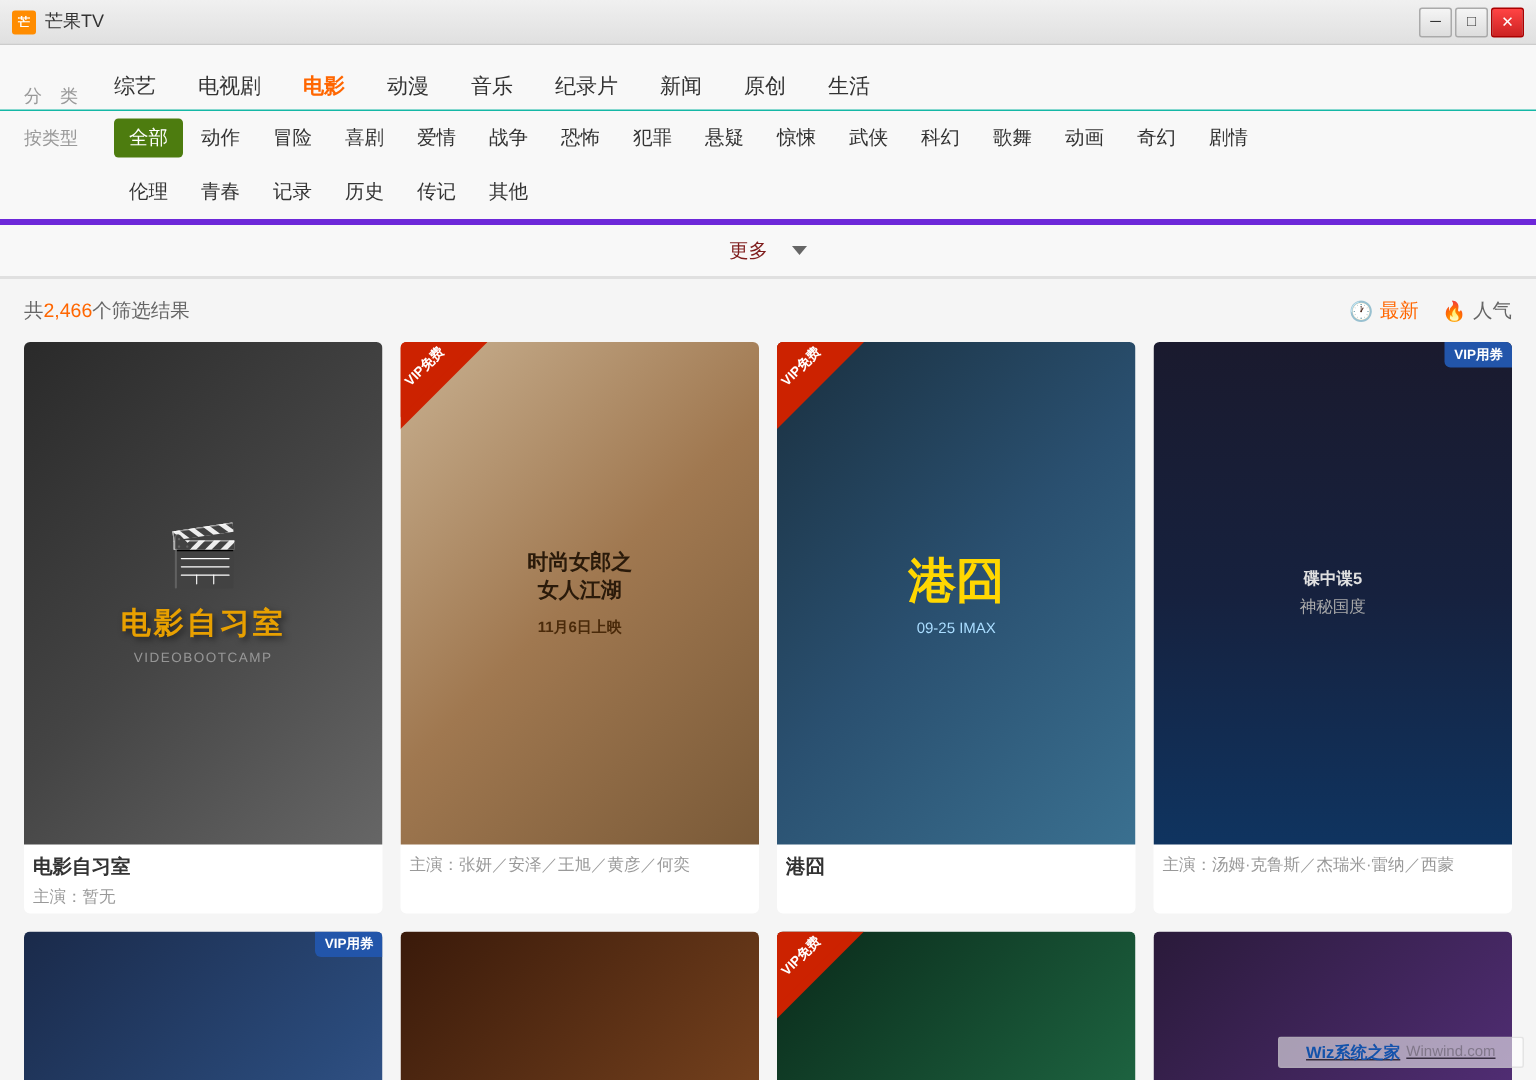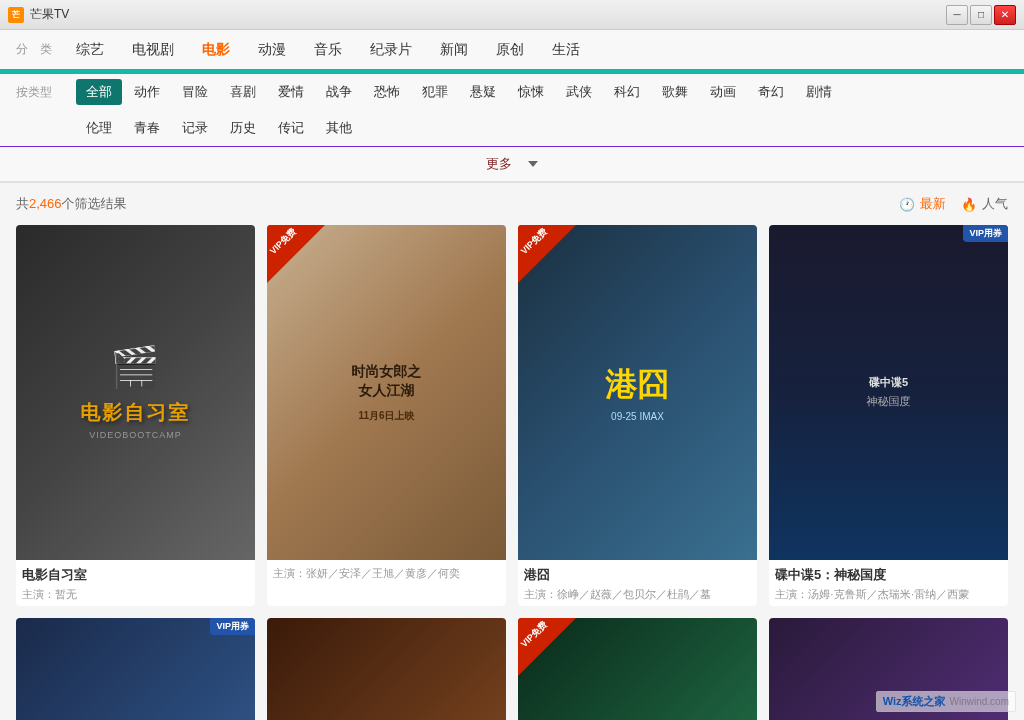--- a/index.html
+++ b/index.html
@@ -22,59 +22,59 @@
     .title-bar-controls { display: flex; gap: 2px; }
     .title-btn { width: 22px; height: 20px; border: 1px solid #aaa; background: linear-gradient(to bottom, #f5f5f5, #ddd); cursor: pointer; display: flex; align-items: center; justify-content: center; font-size: 10px; color: #333; border-radius: 2px; }
     .title-btn.close { background: linear-gradient(to bottom, #f44, #c22); color: white; border-color: #a00; }
     
     
     .main-container { background: white; height: 690px; display: flex; flex-direction: column; }
     
     
     .top-nav {
       background: #f8f8f8;
-      border-bottom: 5px solid #14b8a6;
+      border-bottom: 1px solid #14b8a6;
       padding: 0 16px;
       height: 44px;
       display: flex;
-      align-items: center;
+      align-items: flex-end;
       gap: 4px;
     }
     .nav-label { color: #999; font-size: 12px; margin-right: 8px; }
     .nav-item {
       padding: 6px 12px;
       cursor: pointer;
       color: #333;
       font-size: 14px;
       border-radius: 3px;
     }
     .nav-item.active { color: #ff6600; font-weight: bold; }
     
     
     .filter-bar {
       background: #f8f8f8;
-      border-bottom: 1px solid #6d28d9;
+      border-bottom: 4px solid #6d28d9;
       padding: 0 16px;
     }
     .filter-row {
       display: flex;
       align-items: center;
       height: 36px;
       gap: 2px;
     }
     .filter-label { color: #999; font-size: 12px; margin-right: 8px; min-width: 50px; }
     .filter-item {
       padding: 4px 10px;
       cursor: pointer;
       color: #333;
       font-size: 13px;
       border-radius: 3px;
     }
     .filter-item.active {
-      background: #0f766e;
+      background: #4d7c0f;
       color: white;
       border-radius: 3px;
     }
     
     
     .more-section {
       background: #f8f8f8;
       border-bottom: 2px solid #e0e0e0;
       display: flex;
       align-items: center;
@@ -288,34 +288,32 @@
             <div style="color:#ffd700; font-size:32px; font-weight:bold; text-align:center;">港囧</div>
             <div style="color:#aaddff; font-size:10px; margin-top:4px;">09-25 IMAX</div>
           </div>
           <div class="badge-vip-free">
             <div style="position:absolute; top:0; left:0; width:0; height:0; border-style:solid; border-width:52px 52px 0 0; border-color:#cc2200 transparent transparent transparent;"></div>
             <div style="position:absolute; top:10px; left:2px; color:white; font-size:9px; font-weight:bold; transform:rotate(-45deg); white-space:nowrap;">VIP免费</div>
           </div>
         </div>
         <div class="movie-info">
           <div class="movie-title">港囧</div>
-          <div class="movie-cast">主演：徐峥／赵薇／包贝尔／杜鹃／墓</div>
         </div>
       </div>
 
       <div class="movie-card">
         <div class="movie-poster" style="position:relative; padding-top:140%; background: linear-gradient(180deg, #1a1a2e, #16213e, #0f3460);">
           <div class="poster-content">
             <div style="color:#e0e0e0; font-size:11px; font-weight:bold; text-align:center;">碟中谍5</div>
             <div style="color:#aaaaaa; font-size:11px; text-align:center; margin-top:4px;">神秘国度</div>
           </div>
           <div style="position:absolute; top:0; right:0; background:#2255aa; color:white; font-size:9px; font-weight:bold; padding:2px 6px; border-radius:0 0 0 4px;">VIP用券</div>
         </div>
         <div class="movie-info">
-          <div class="movie-title">碟中谍5：神秘国度</div>
           <div class="movie-cast">主演：汤姆·克鲁斯／杰瑞米·雷纳／西蒙</div>
         </div>
       </div>
 
     </div>
 
     <div class="movie-grid" style="margin-top: 12px;">
 
       <div class="movie-card">
         <div class="movie-poster" style="position:relative; padding-top:140%; background: linear-gradient(135deg, #1a2a4a, #2a4a7a, #4a6aaa);">
@@ -357,17 +355,17 @@
         </div>
 
       </div>
 
     </div>
 
   </div>
 </div>
 
 <div class="watermark">
-  <div style="display:flex; align-items:center; gap:4px; background:rgba(255,255,255,0.8); padding:2px 6px; border-radius:2px; border:1px solid #ddd;">
+  <div style="display:flex; align-items:center; gap:4px; background:rgba(255,255,255,0.8); padding:2px 18px; border-radius:2px; border:1px solid #ddd;text-decoration:underline;">
     <span style="color:#0066cc; font-size:11px; font-weight:bold;">Wiz系统之家</span>
     <span style="font-size:10px; color:#999;">Winwind.com</span>
   </div>
 </div>
 
 </body></html>

